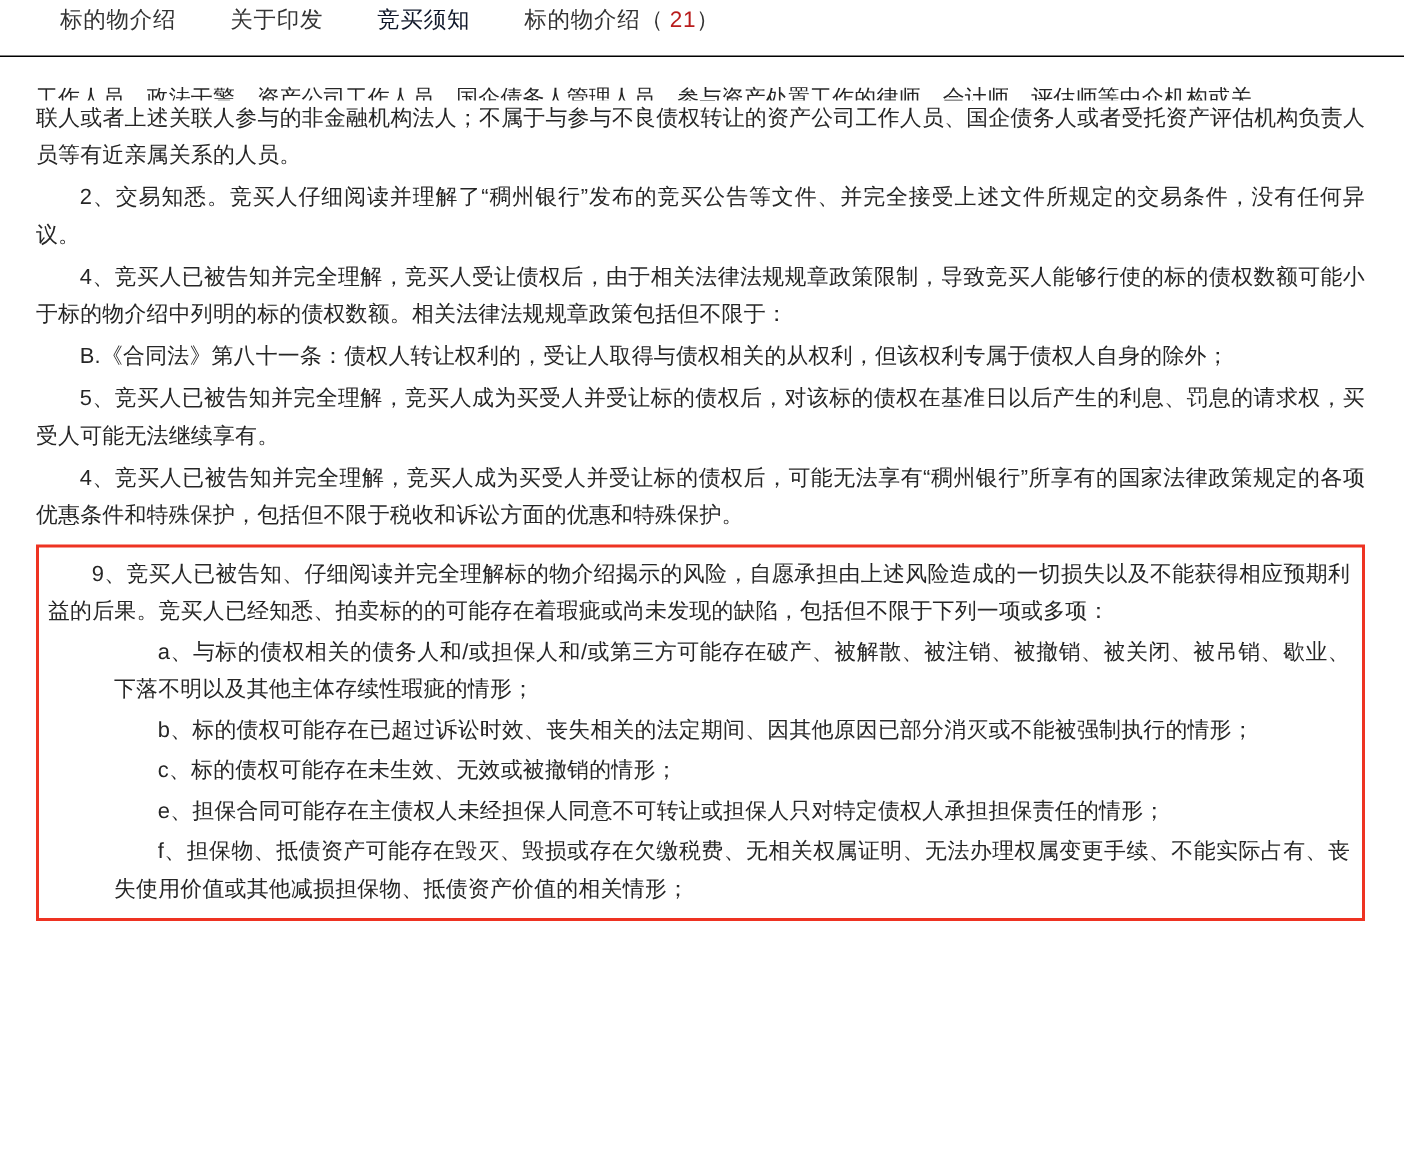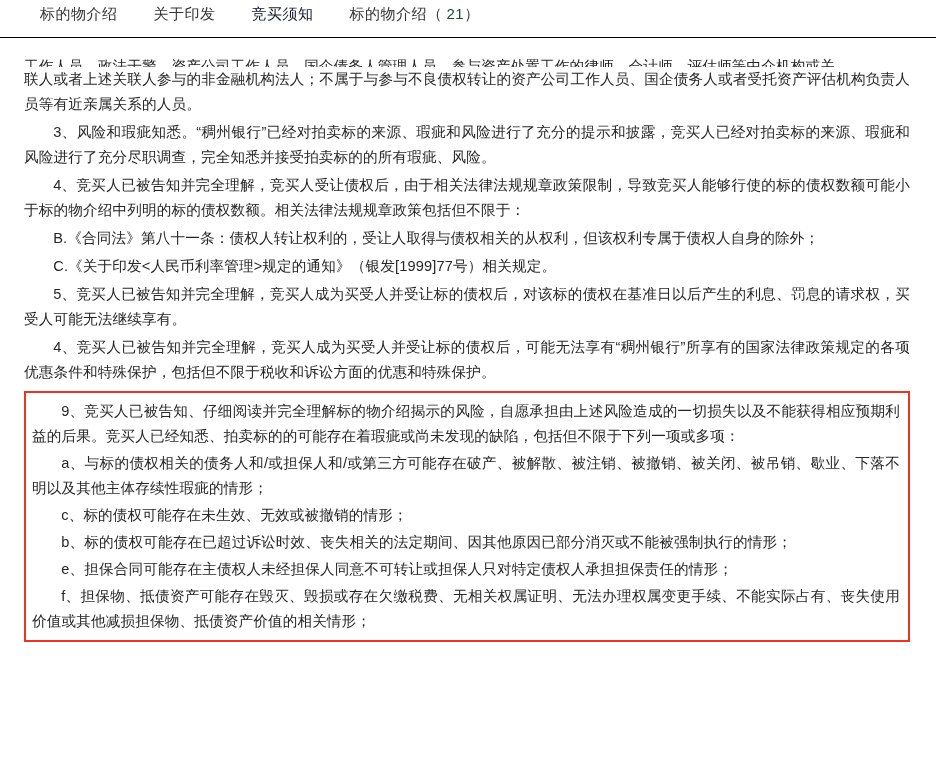--- a/index.html
+++ b/index.html
@@ -32,21 +32,21 @@
     padding: 0 18px 10px 18px;
     white-space: nowrap;
     cursor: pointer;
     line-height: 1;
     letter-spacing: 0.5px;
   }
   .tab.active {
     color: #0f172a;
   }
   .tab .count {
-    color: #14532d;
+    color: #b91c1c;
     margin-left: 4px;
   }
   .tab .paren {
     color: #333333;
   }
 
   
   .doc {
     position: relative;
     padding: 0 26px 0 24px;
@@ -62,20 +62,21 @@
     line-height: 25px;
     text-align: justify;
     color: #262626;
     letter-spacing: 0.15px;
   }
   p.indent {
     text-indent: 2em;
   }
   p.sub {
     text-indent: 2em;
+    margin-left: 44px;
   }
   p.clipped-top {
     
     height: 13px;
     overflow: hidden;
     line-height: 25px;
     margin-bottom: 0;
     margin-top: 16px;
   }
 
@@ -116,32 +117,31 @@
     <span>标的物介绍</span><span class="paren">（</span><span class="count">21</span><span class="paren">）</span>
   </div>
 </div>
 
 <div class="doc">
   <div class="doc-inner">
 
     <p class="clipped-top">工作人员、政法干警、资产公司工作人员、国企债务人管理人员、参与资产处置工作的律师、会计师、评估师等中介机构或关</p>
 
     <p>联人或者上述关联人参与的非金融机构法人；不属于与参与不良债权转让的资产公司工作人员、国企债务人或者受托资产评估机构负责人员等有近亲属关系的人员。</p>
-    <p class="indent">3、风险和瑕疵知悉。“稠州银行”已经对拍卖标的来源、瑕疵和风险进行了充分的提示和披露，竞买人已经对拍卖标的来源、瑕疵和风险进行了充分尽职调查，完全知悉并接受拍卖标的的所有瑕疵、风险。</p>
+    <p class="indent">2、交易知悉。竞买人仔细阅读并理解了“稠州银行”发布的竞买公告等文件、并完全接受上述文件所规定的交易条件，没有任何异议。</p>
     <p class="indent">4、竞买人已被告知并完全理解，竞买人受让债权后，由于相关法律法规规章政策限制，导致竞买人能够行使的标的债权数额可能小于标的物介绍中列明的标的债权数额。相关法律法规规章政策包括但不限于：</p>
     <p class="indent">B.《合同法》第八十一条：债权人转让权利的，受让人取得与债权相关的从权利，但该权利专属于债权人自身的除外；</p>
-    <p class="indent">C.《关于印发&lt;人民币利率管理&gt;规定的通知》（银发[1999]77号）相关规定。</p>
     <p class="indent">5、竞买人已被告知并完全理解，竞买人成为买受人并受让标的债权后，对该标的债权在基准日以后产生的利息、罚息的请求权，买受人可能无法继续享有。</p>
     <p class="indent">4、竞买人已被告知并完全理解，竞买人成为买受人并受让标的债权后，可能无法享有“稠州银行”所享有的国家法律政策规定的各项优惠条件和特殊保护，包括但不限于税收和诉讼方面的优惠和特殊保护。</p>
 
     <div class="redbox">
       <p class="indent">9、竞买人已被告知、仔细阅读并完全理解标的物介绍揭示的风险，自愿承担由上述风险造成的一切损失以及不能获得相应预期利益的后果。竞买人已经知悉、拍卖标的的可能存在着瑕疵或尚未发现的缺陷，包括但不限于下列一项或多项：</p>
       <p class="sub">a、与标的债权相关的债务人和/或担保人和/或第三方可能存在破产、被解散、被注销、被撤销、被关闭、被吊销、歇业、下落不明以及其他主体存续性瑕疵的情形；</p>
+      <p class="sub">b、标的债权可能存在已超过诉讼时效、丧失相关的法定期间、因其他原因已部分消灭或不能被强制执行的情形；</p>
       <p class="sub">c、标的债权可能存在未生效、无效或被撤销的情形；</p>
-      <p class="sub">b、标的债权可能存在已超过诉讼时效、丧失相关的法定期间、因其他原因已部分消灭或不能被强制执行的情形；</p>
       <p class="sub">e、担保合同可能存在主债权人未经担保人同意不可转让或担保人只对特定债权人承担担保责任的情形；</p>
       <p class="sub">f、担保物、抵债资产可能存在毁灭、毁损或存在欠缴税费、无相关权属证明、无法办理权属变更手续、不能实际占有、丧失使用价值或其他减损担保物、抵债资产价值的相关情形；</p>
 
     </div>
 
   </div>
 </div>
 
 <div class="bottom-fade"></div>
 

